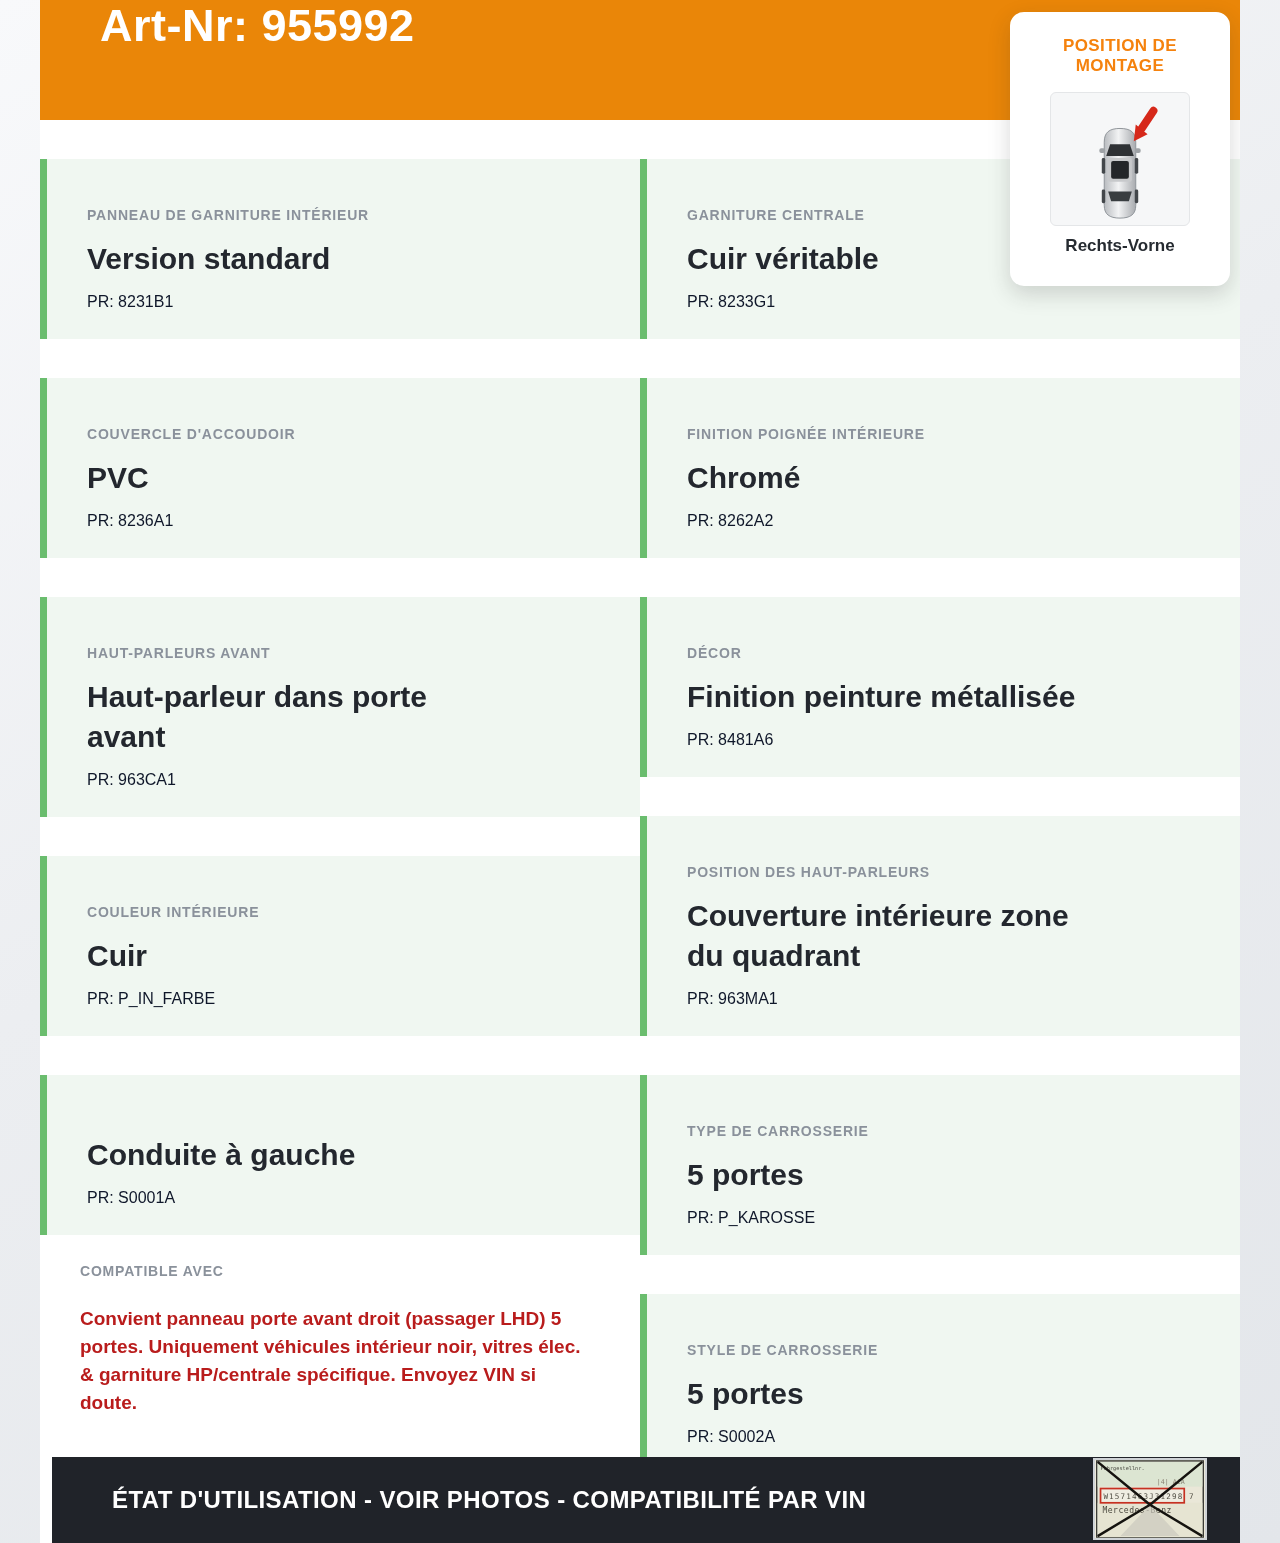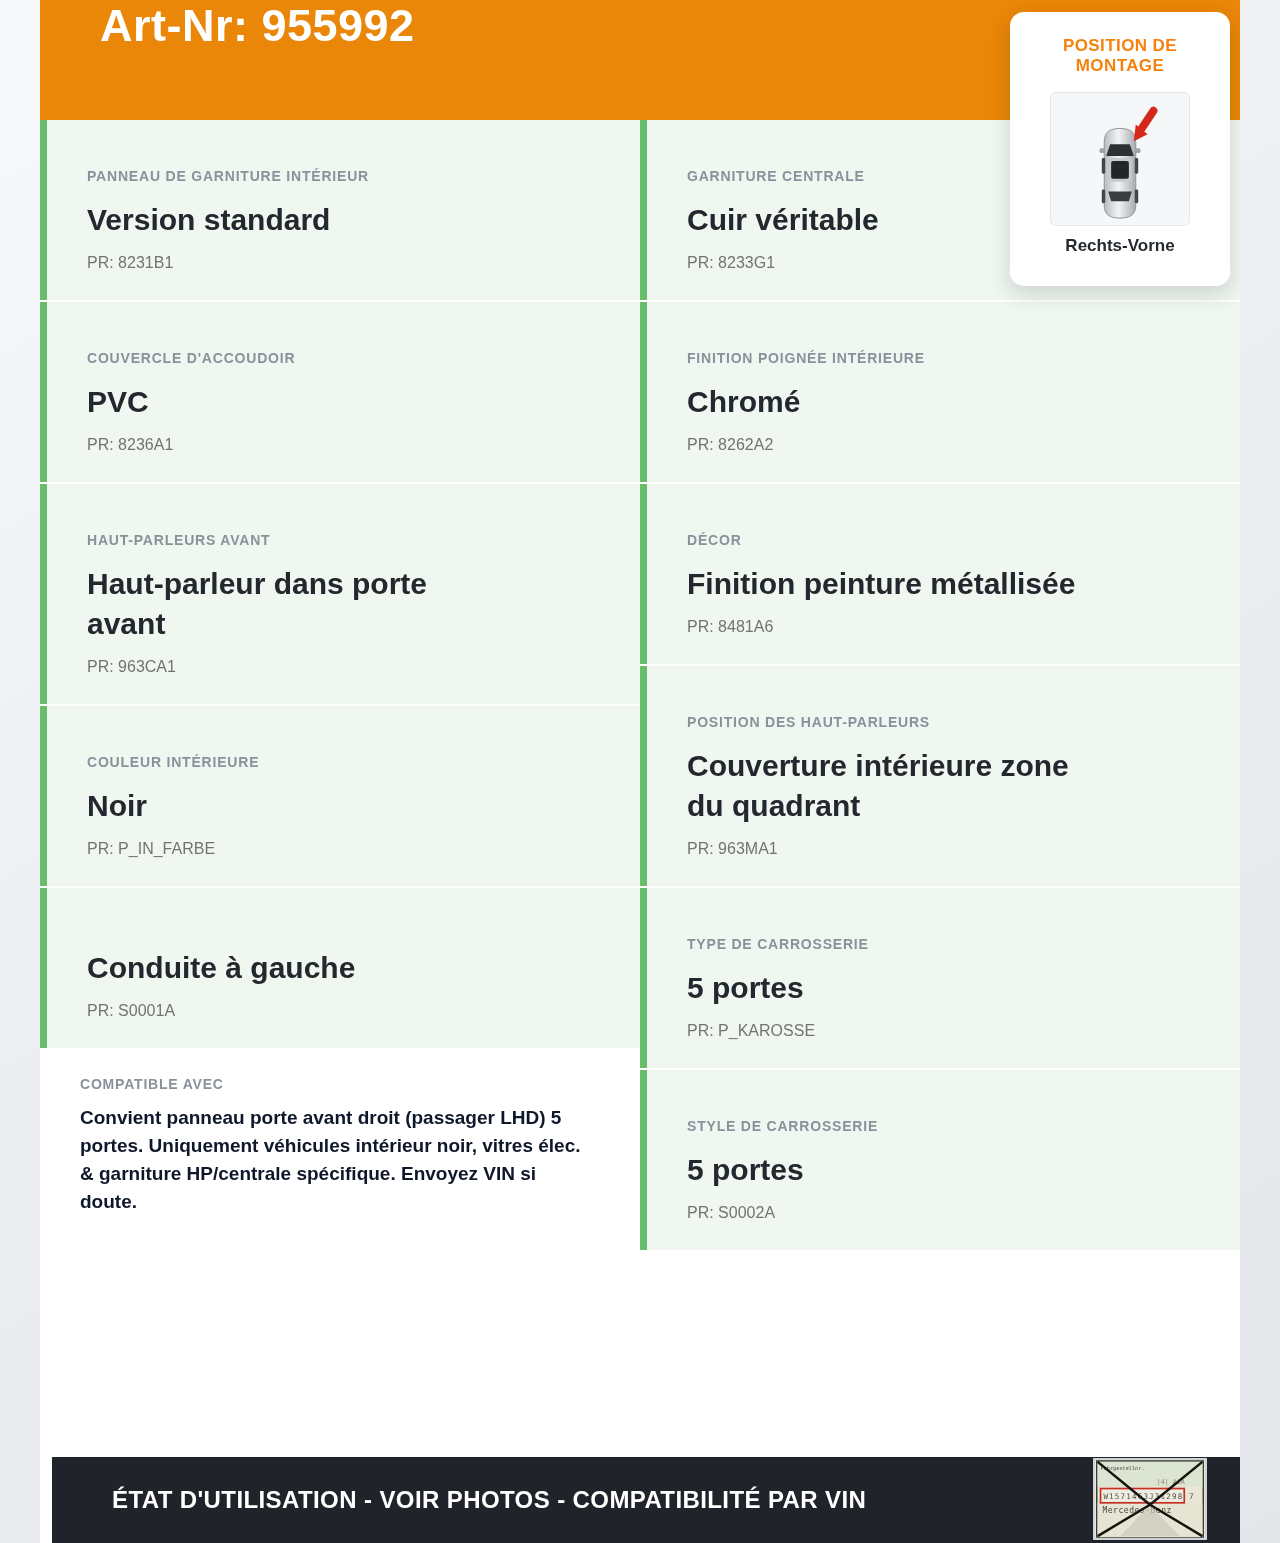--- a/index.html
+++ b/index.html
@@ -62,59 +62,60 @@
     font-weight:700;
   }
   
   .columns { display:flex; }
   .col { width:600px; }
   .card {
     background:#F0F7F1;
     border-left:7px solid #6ABD6E;
     padding:46px 40px 26px;
     margin-bottom:2px;
+    margin-top:39px;
   }
   .card-label {
     color:#8A919B;
     font-size:14px;
     font-weight:700;
     letter-spacing:.8px;
     line-height:20px;
   }
   .card-value {
     margin-top:14px;
     color:#23272E;
     font-size:30px;
     font-weight:700;
     line-height:40px;
     white-space:pre-line;
   }
   .card-pr {
     margin-top:12px;
-    color:#737373;
+    color:#0f172a;
     font-size:16px;
     line-height:22px;
   }
   
   .compat {
     background:#ffffff;
     padding:24px 0 0 40px;
     width:600px;
   }
   .compat-label {
     color:#8A919B;
     font-size:14px;
     font-weight:700;
     letter-spacing:.8px;
     line-height:20px;
   }
   .compat-text {
-    margin-top:10px;
+    margin-top:24px;
     width:560px;
-    color:#0f172a;
+    color:#b91c1c;
     font-size:19px;
     font-weight:700;
     line-height:28px;
     white-space:pre-line;
   }
   
   .footer {
     position:absolute;
     left:12px; bottom:0;
     width:1200px; height:86px;
@@ -199,21 +200,21 @@
 
           <article class="card">
             <div class="card-label">HAUT-PARLEURS AVANT</div>
             <h2 class="card-value">Haut-parleur dans porte
 avant</h2>
             <div class="card-pr">PR: 963CA1</div>
           </article>
 
           <article class="card">
             <div class="card-label">COULEUR INTÉRIEURE</div>
-            <h2 class="card-value">Noir</h2>
+            <h2 class="card-value">Cuir</h2>
             <div class="card-pr">PR: P_IN_FARBE</div>
           </article>
 
           <article class="card">
             <h2 class="card-value">Conduite à gauche</h2>
             <div class="card-pr">PR: S0001A</div>
           </article>
         </div>
       <section class="compat">
         <div class="compat-label">COMPATIBLE AVEC</div>

